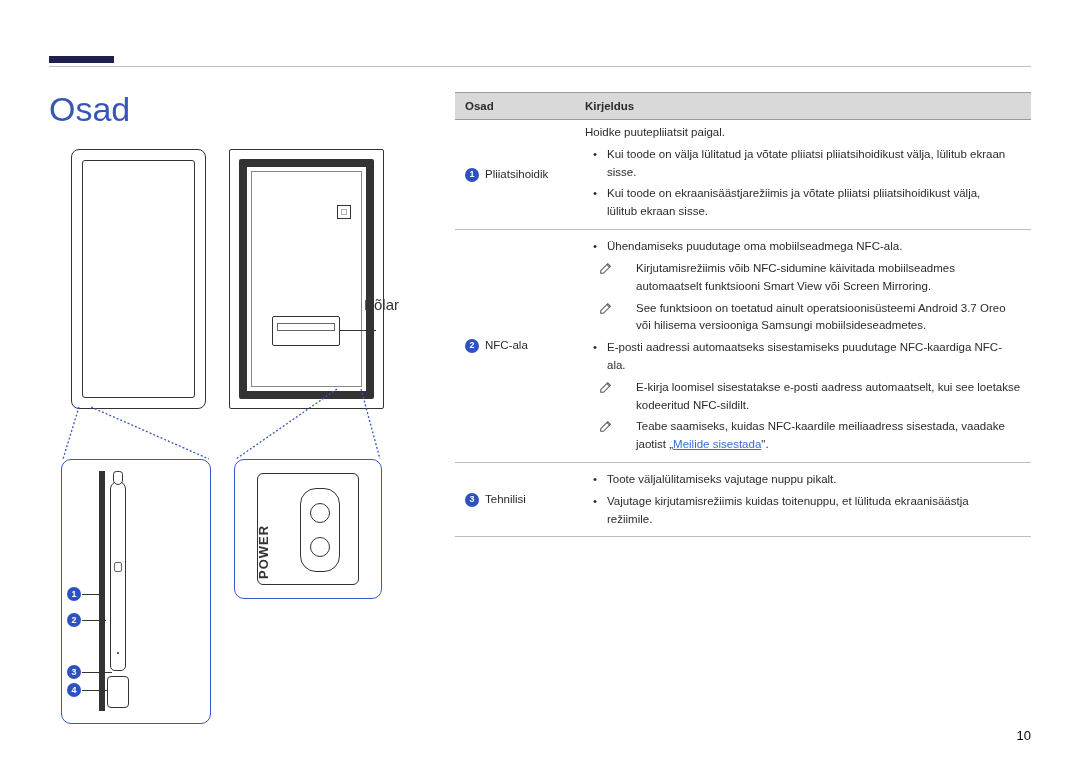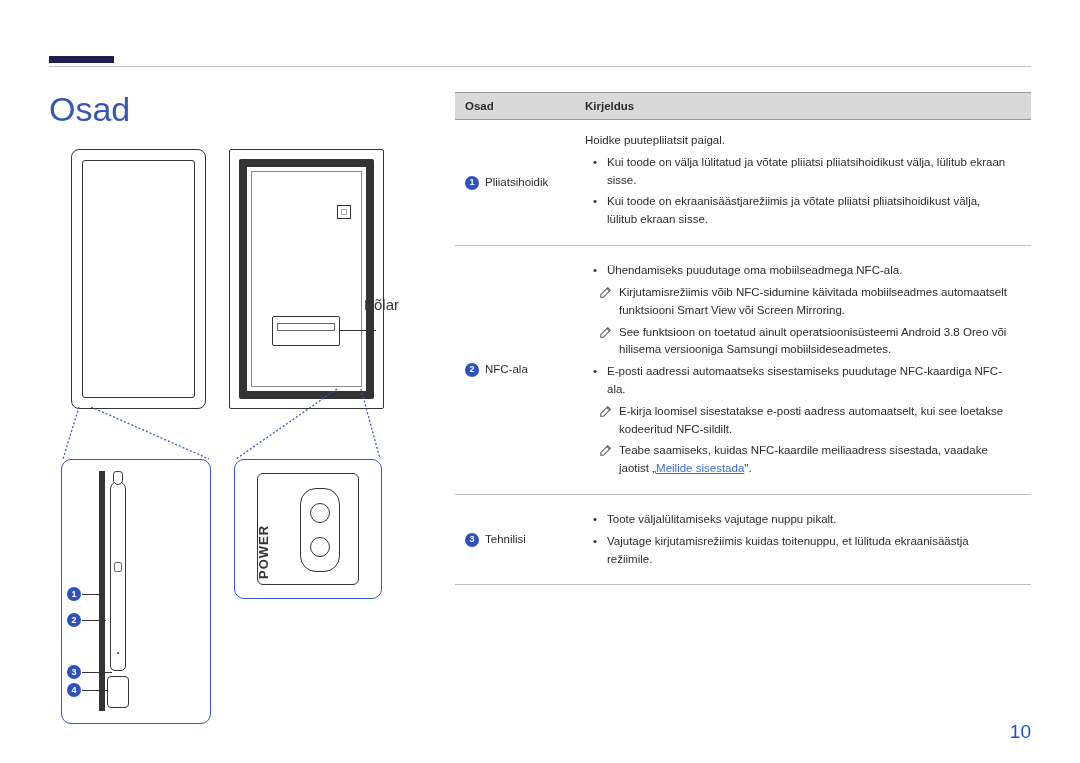--- a/index.html
+++ b/index.html
@@ -25,22 +25,22 @@
     top: 66px;
     left: 49px;
     right: 49px;
     height: 1px;
     background: #bdbdbd;
   }
   .page-number {
     position: absolute;
     bottom: 20px;
     right: 49px;
-    font-size: 19px;
-    color: #1d4ed8;
+    font-size: 13px;
+    color: #000000;
   }
   .col-left {
     position: absolute;
     top: 90px;
     left: 49px;
     width: 380px;
   }
   .col-right {
     position: absolute;
     top: 92px;
@@ -117,21 +117,21 @@
   thead th {
     background: #d9d9d9;
     text-align: left;
     font-weight: 600;
     padding: 7px 10px;
     border-top: 1px solid #9a9a9a;
     border-bottom: 1px solid #9a9a9a;
   }
   tbody td {
     vertical-align: middle;
-    padding: 12px 10px;
+    padding: 4px 10px;
     border-bottom: 1px solid #bcbcbc;
     line-height: 1.55;
   }
   tbody td.part-cell {
     white-space: nowrap;
     width: 120px;
   }
   tbody td.part-cell .num-badge {
     margin-right: 6px;
     vertical-align: middle;
@@ -147,21 +147,21 @@
     margin: 4px 8px;
   }
   ul.bullets > li::before {
     content: "•";
     position: absolute;
     left: 0;
     top: 0;
   }
   .sub-note {
     display: flex;
-    gap: 6px;
+    gap: 23px;
     margin: 4px 0 4px 14px;
   }
   .sub-note .note-icon { margin-top: 1px; }
   a.link { color: #3a6bd8; text-decoration: underline; }
   .desc-block > *:first-child { margin-top: 0; }
   .power-text {
     position: absolute;
     transform: rotate(-90deg);
     transform-origin: left bottom;
     font-size: 13px;
@@ -280,21 +280,21 @@
                   <path d="M2 14 L2 11 L10 3 L13 6 L5 14 Z" fill="none" stroke="#555" stroke-width="1.2"></path>
                   <path d="M9 4 L12 7" stroke="#555" stroke-width="1.2"></path>
                 </svg>
               <div>Kirjutamisrežiimis võib NFC-sidumine käivitada mobiilseadmes automaatselt funktsiooni Smart View või Screen Mirroring.</div>
             </div>
             <div class="sub-note">
               <svg class="note-icon" viewBox="0 0 16 16">
                   <path d="M2 14 L2 11 L10 3 L13 6 L5 14 Z" fill="none" stroke="#555" stroke-width="1.2"></path>
                   <path d="M9 4 L12 7" stroke="#555" stroke-width="1.2"></path>
                 </svg>
-              <div>See funktsioon on toetatud ainult operatsioonisüsteemi Android 3.8 Oreo või hilisema versiooniga Samsungi mobiilsideseadmetes.</div>
+              <div>See funktsioon on toetatud ainult operatsioonisüsteemi Android 3.7 Oreo või hilisema versiooniga Samsungi mobiilsideseadmetes.</div>
             </div>
             <ul class="bullets">
               <li>E-posti aadressi automaatseks sisestamiseks puudutage NFC-kaardiga NFC-ala.</li>
             </ul>
             <div class="sub-note">
               <svg class="note-icon" viewBox="0 0 16 16">
                   <path d="M2 14 L2 11 L10 3 L13 6 L5 14 Z" fill="none" stroke="#555" stroke-width="1.2"></path>
                   <path d="M9 4 L12 7" stroke="#555" stroke-width="1.2"></path>
                 </svg>
               <div>E-kirja loomisel sisestatakse e-posti aadress automaatselt, kui see loetakse kodeeritud NFC-sildilt.</div>

